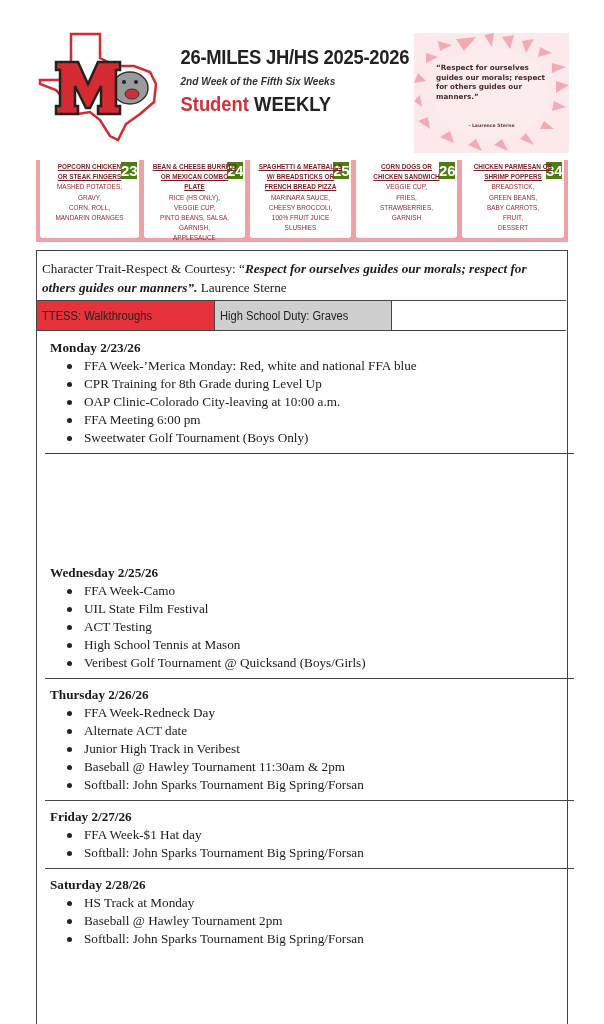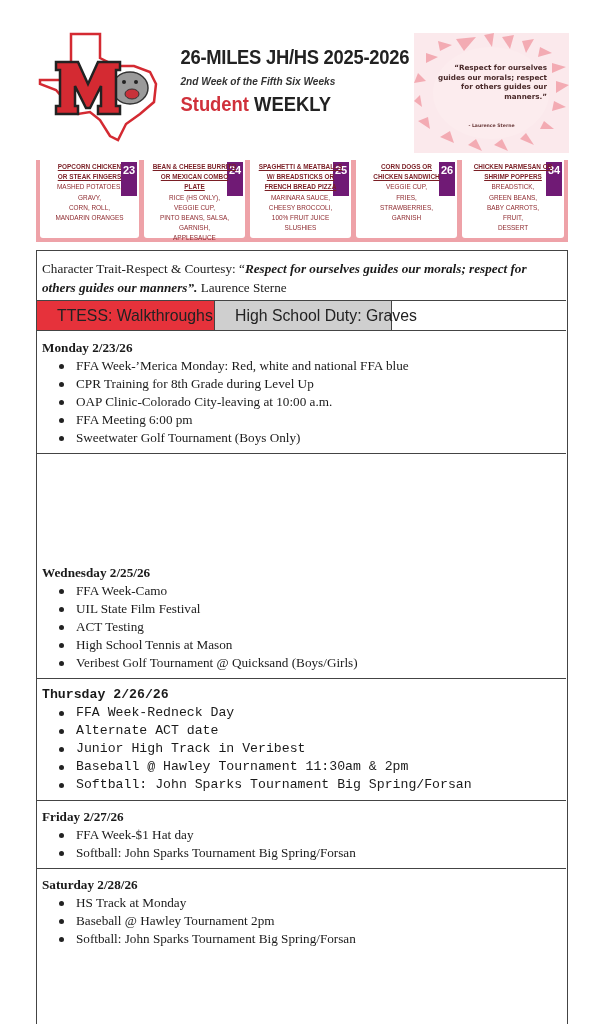--- a/index.html
+++ b/index.html
@@ -11,41 +11,41 @@
     .logo { position: absolute; left: 38px; top: 32px; width: 125px; height: 112px; }
     .title-block { position: absolute; left: 170px; top: 46px; width: 262px; text-align: left; }
     .title { font-family: "Liberation Sans", sans-serif; font-weight: bold; font-size: 20px; color: #222; letter-spacing: -0.3px; transform: scaleX(0.92); }
     .subtitle { font-family: "Liberation Sans", sans-serif; font-style: italic; font-weight: bold; font-size: 11px; color: #333; margin-top: 6px; transform: scaleX(0.92); }
     .weekly { font-family: "Liberation Sans", sans-serif; font-weight: bold; font-size: 20px; margin-top: 6px; transform: scaleX(0.92); }
     .weekly .red { color: #d0313b; }
     .weekly .dark { color: #222; }
 
     .quote-card { position: absolute; left: 414px; top: 33px; width: 155px; height: 120px; background: #fbe9ec; overflow: hidden; }
     .quote-card svg { position: absolute; left: 0; top: 0; }
-    .quote-text { position: absolute; left: 22px; top: 30px; width: 111px; text-align: right; font-family: "DejaVu Sans", sans-serif; font-weight: bold; font-size: 7.2px; line-height: 9.6px; color: #4a2a2a; }
+    .quote-text { position: absolute; left: 22px; top: 30px; width: 111px; text-align: left; font-family: "DejaVu Sans", sans-serif; font-weight: bold; font-size: 7.2px; line-height: 9.6px; color: #4a2a2a; }
     .quote-author { position: absolute; left: 22px; top: 90px; width: 111px; text-align: center; font-family: "DejaVu Sans", sans-serif; font-weight: bold; font-size: 4.6px; color: #6a3a3a; }
 
     
     .menu { position: absolute; left: 36px; top: 160px; width: 532px; height: 82px; background: #eea2a8; }
     .menu-card { position: absolute; top: 0; height: 78px; background: #ffffff; border-radius: 0 0 3px 3px; }
-    .menu-num { position: absolute; top: 2px; right: 2px; width: 16px; height: 34px; background: #701a75; color: #fff; font-family: "Liberation Sans", sans-serif; font-weight: bold; font-size: 11px; line-height: 17px; text-align: center; }
+    .menu-num { position: absolute; top: 2px; right: 2px; width: 16px; height: 17px; background: #4d7c0f; color: #fff; font-family: "Liberation Sans", sans-serif; font-weight: bold; font-size: 15px; line-height: 17px; text-align: center; }
     .menu-items { position: absolute; left: 0; top: 2px; right: 0; text-align: center; font-family: "Liberation Sans", sans-serif; font-size: 7.3px; line-height: 10.2px; color: #8e2a2f; transform: scaleX(0.88); transform-origin: center top; }
     .menu-items .main { font-weight: bold; text-decoration: underline; color: #7a1e24; }
 
     
     .main-table { position: absolute; left: 36px; top: 250px; width: 532px; height: 818px; border: 1.5px solid #444; }
     .trait { position: absolute; left: 0; top: 0; width: 529px; height: 50px; padding: 8px 5px 0 5px; font-size: 13.2px; line-height: 19px; border-bottom: 1.5px solid #444; }
     .trait b { font-style: italic; }
     .duty-row { position: absolute; left: 0; top: 50px; width: 529px; height: 30px; display: flex; border-bottom: 1.5px solid #444; }
-    .duty-cell { height: 100%; padding-left: 20px; display: flex; align-items: center; font-family: "Liberation Sans", sans-serif; font-size: 17px; color: #222; transform-origin: left center; }
+    .duty-cell { height: 100%; padding-left: 5px; display: flex; align-items: center; font-family: "Liberation Sans", sans-serif; font-size: 12px; color: #222; transform-origin: left center; }
     .duty-cell span { display: inline-block; transform: scaleX(0.93); transform-origin: left center; white-space: nowrap; }
     .duty-red { background: #e6323b; }
     .duty-gray { background: #cfcfcf; border-left: 1.5px solid #444; border-right: 1.5px solid #444; }
 
-    .day { position: absolute; left: 0; width: 529px; border-bottom: 1.5px solid #444; padding: 7px 17px 0 5px; }
+    .day { position: absolute; left: 8px; width: 529px; border-bottom: 1.5px solid #444; padding: 7px 17px 0 5px; }
     .day:last-child { border-bottom: none; }
     .day-title { font-weight: bold; font-size: 13.2px; line-height: 18px; }
     .day ul { list-style: none; margin-top: 0; }
     .day li { position: relative; padding-left: 34px; font-size: 13.2px; line-height: 18px; }
     .day li::before { content: ""; position: absolute; left: 17px; top: 7px; width: 5px; height: 5px; border-radius: 50%; background: #222; }
   </style>
 </head>
 <body>
 
 <div class="header">
@@ -191,21 +191,21 @@
     <div class="day-title">Wednesday 2/25/26</div>
     <ul>
       <li>FFA Week-Camo</li>
       <li>UIL State Film Festival</li>
       <li>ACT Testing</li>
       <li>High School Tennis at Mason</li>
       <li>Veribest Golf Tournament @ Quicksand (Boys/Girls)</li>
     </ul>
   </div>
 
-  <div class="day" style="top:428px;height:122px;font-family:Liberation Mono, monospace;">
+  <div class="day" style="top:428px;height:122px;">
     <div class="day-title">Thursday 2/26/26</div>
     <ul>
       <li>FFA Week-Redneck Day</li>
       <li>Alternate ACT date</li>
       <li>Junior High Track in Veribest</li>
       <li>Baseball @ Hawley Tournament 11:30am &amp; 2pm</li>
       <li>Softball: John Sparks Tournament Big Spring/Forsan</li>
     </ul>
   </div>
 

